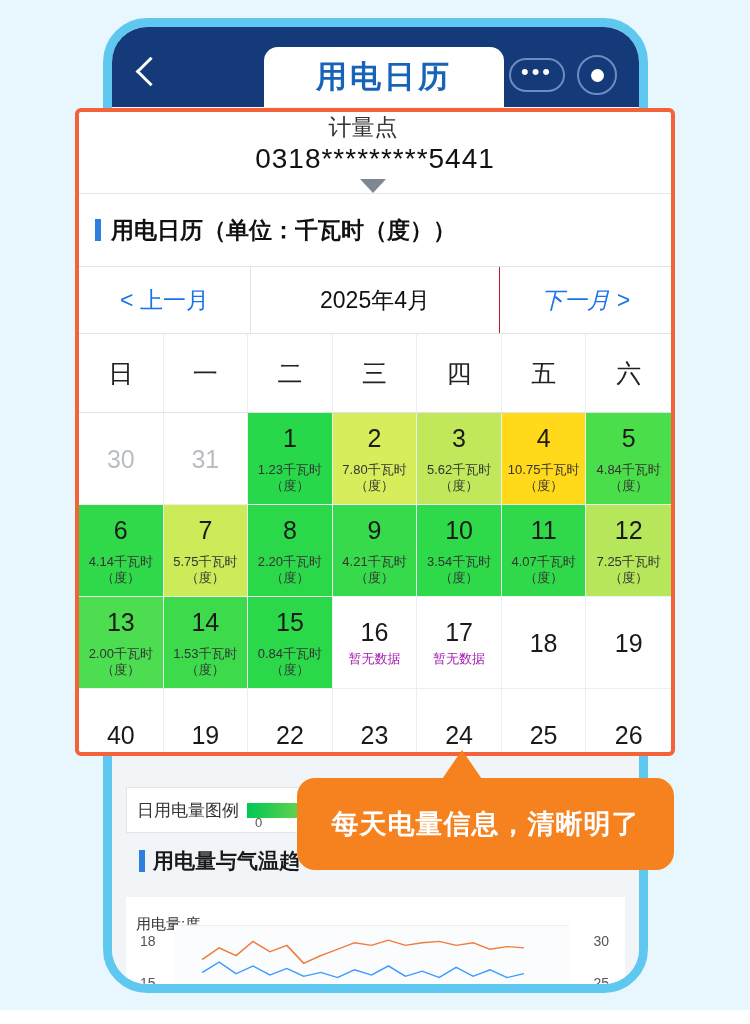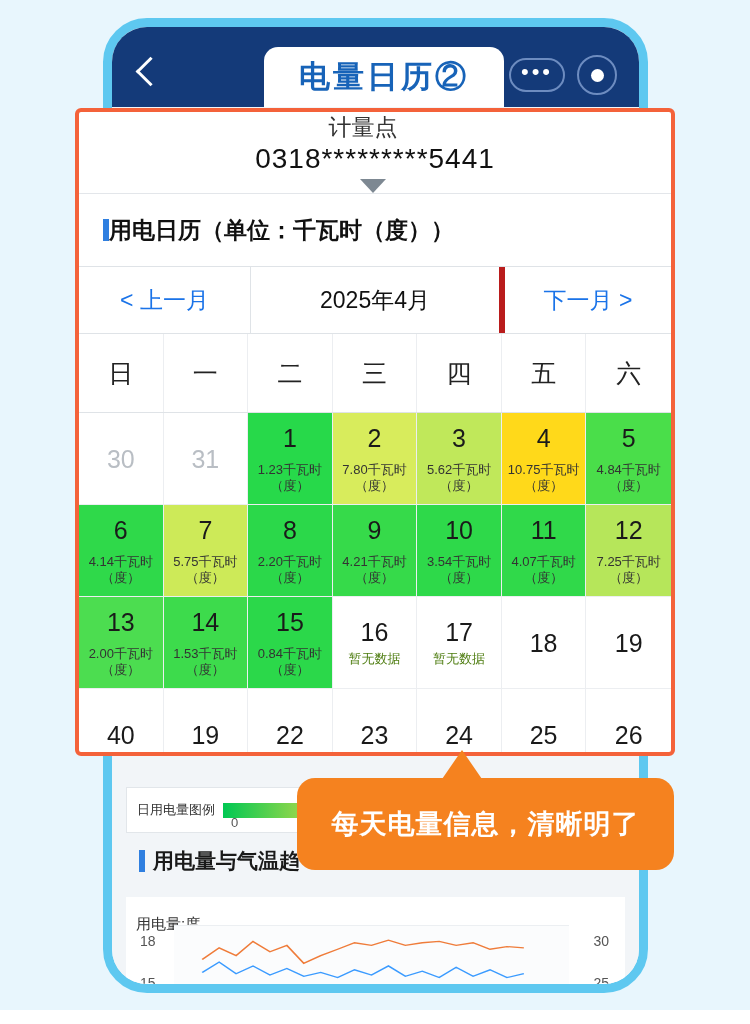--- a/index.html
+++ b/index.html
@@ -146,21 +146,21 @@
     height: 46px;
     background: #ffffff;
     border: 1px solid #e2e6ea;
     box-sizing: border-box;
     display: flex;
     align-items: center;
     padding-left: 10px;
     gap: 8px;
   }
   .legend-label {
-    font-size: 13px;
+    font-size: 17px;
     color: #333;
     white-space: nowrap;
   }
   .legend-bar {
     width: 150px;
     height: 15px;
     background: linear-gradient(to right, #00c853, #8fd64b, #e8ec4e);
   }
   .legend-zero {
     font-size: 13px;
@@ -264,21 +264,22 @@
     border-left: 13px solid transparent;
     border-right: 13px solid transparent;
     border-top: 14px solid #7d8892;
     margin-right: 4px;
   }
 
   .cal-title-row {
     height: 72px;
     display: flex;
     align-items: center;
-    padding-left: 24px;
+    gap: 10px;
+    padding-left: 16px;
     box-sizing: border-box;
   }
   .cal-title-text {
     font-size: 23px;
     font-weight: bold;
     color: #111;
     white-space: nowrap;
   }
 
   .month-nav {
@@ -292,21 +293,21 @@
     align-items: center;
     justify-content: center;
     font-size: 23px;
   }
   .nav-prev, .nav-next {
     width: 172px;
     color: #1a73e8;
     border-right: 1px solid #dfe3e7;
     box-sizing: border-box;
   }
-  .nav-next { border-right: none; border-left: 6px solid #b91c1c; }
+  .nav-next { border-right: none; border-left: 1px solid #b91c1c; font-style: italic; }
   .month-label {
     flex: 1;
     color: #111;
     font-size: 24px;
   }
 
   .weekday-row {
     display: grid;
     grid-template-columns: repeat(7, 1fr);
     height: 78px;
@@ -348,21 +349,21 @@
   .day.muted .dnum { color: #b9bec4; }
   .day .dval {
     font-size: 13px;
     color: #333;
     line-height: 1.25;
     text-align: center;
     margin-top: 10px;
   }
   .day .dnote {
     font-size: 13px;
-    color: #4d7c0f;
+    color: #a21caf;
     margin-top: 4px;
   }
 
   
   .callout {
     position: absolute;
     left: 297px;
     top: 778px;
     width: 377px;
     height: 92px;
@@ -394,21 +395,21 @@
 
 <div id="root">
   <div class="backdrop"></div>
   <div class="backdrop-bottom"></div>
 
   <div class="phone">
 
     <div class="phone-header">
       <div class="back-arrow"></div>
       <div class="title-pill">
-        <span class="title-text">电量日历②</span>
+        <span class="title-text">用电日历</span>
       </div>
       <div class="header-caps">
         <div class="cap dots">
           <span class="dots-inner">•••</span>
         </div>
         <div class="cap target">
           <span class="target-inner"></span>
         </div>
       </div>
     </div>

